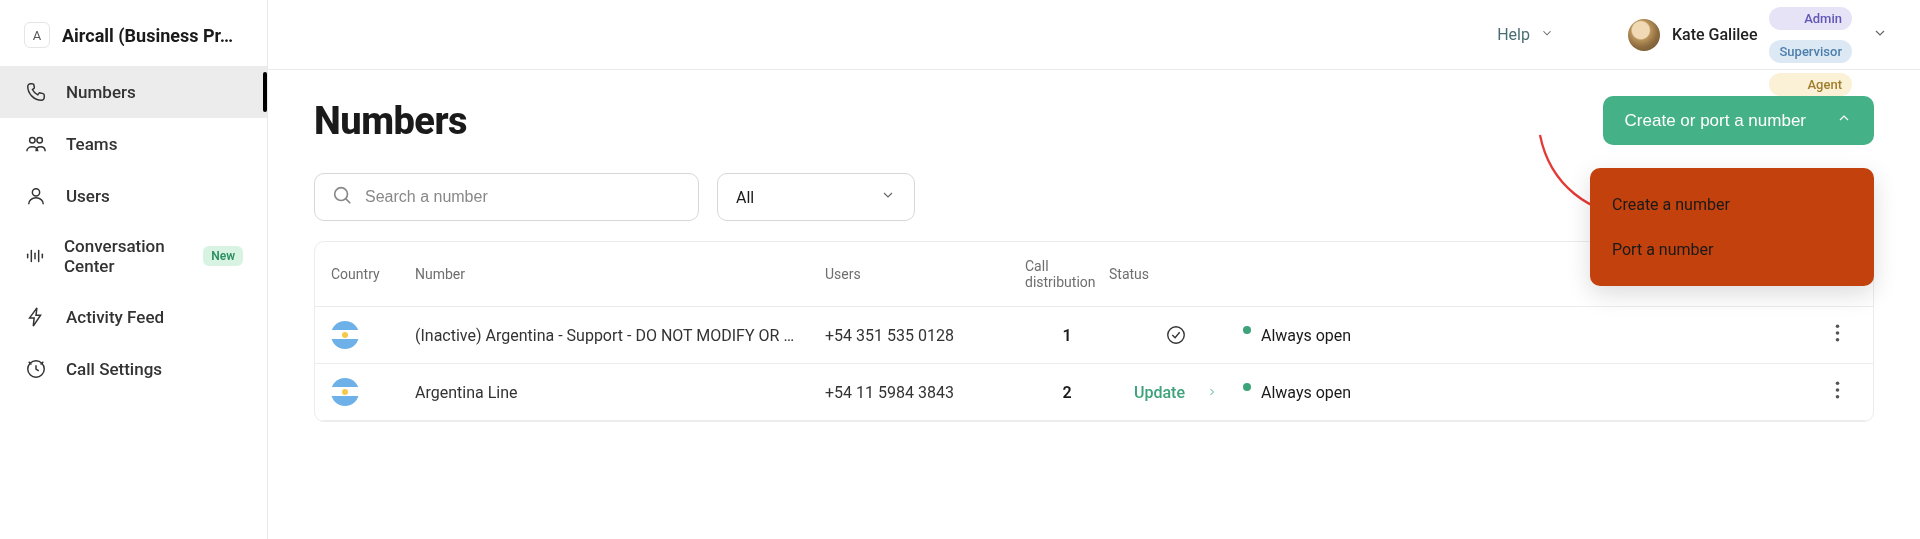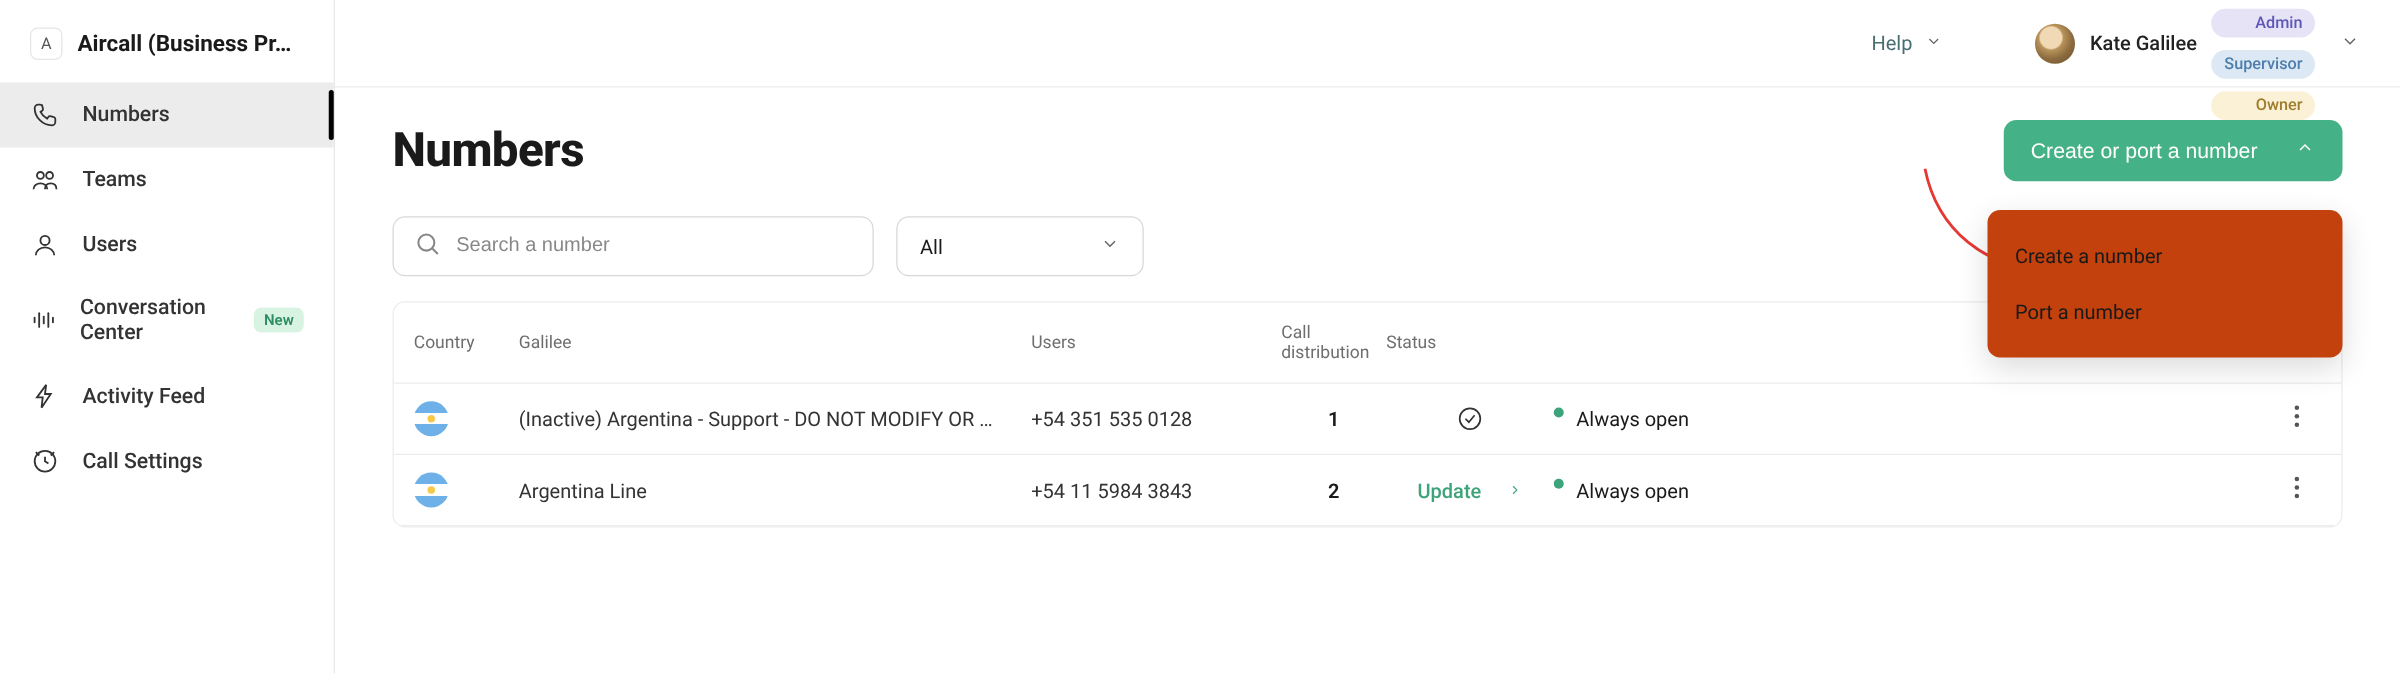--- a/index.html
+++ b/index.html
@@ -363,21 +363,21 @@
             </svg>
         </span>
       </div>
       <div class="user-cluster">
         <div class="avatar"></div>
         <span class="username">Kate Galilee</span>
         <div class="badges">
           <span class="badge badge-owner">Owner</span>
           <span class="badge badge-admin">Admin</span>
           <span class="badge badge-supervisor">Supervisor</span>
-          <span class="badge badge-agent">Owner</span>
+          <span class="badge badge-agent">Agent</span>
         </div>
         <span class="chevron chevron-user">
           <svg width="16" height="16" viewBox="0 0 24 24">
               <polyline points="6 9 12 15 18 9"></polyline>
             </svg>
         </span>
       </div>
     </div>
 
     <div class="content">
@@ -419,21 +419,21 @@
             <svg width="16" height="16" viewBox="0 0 24 24">
                 <polyline points="6 9 12 15 18 9"></polyline>
               </svg>
           </span>
         </div>
       </div>
 
       <div class="table">
         <div class="thead">
           <div>Country</div>
-          <div>Galilee</div>
+          <div>Number</div>
           <div>Users</div>
           <div>Call distribution</div>
           <div>Status</div>
           <div></div>
         </div>
 
         <div class="trow">
           <div>
               <div class="flag"></div>
             </div>

